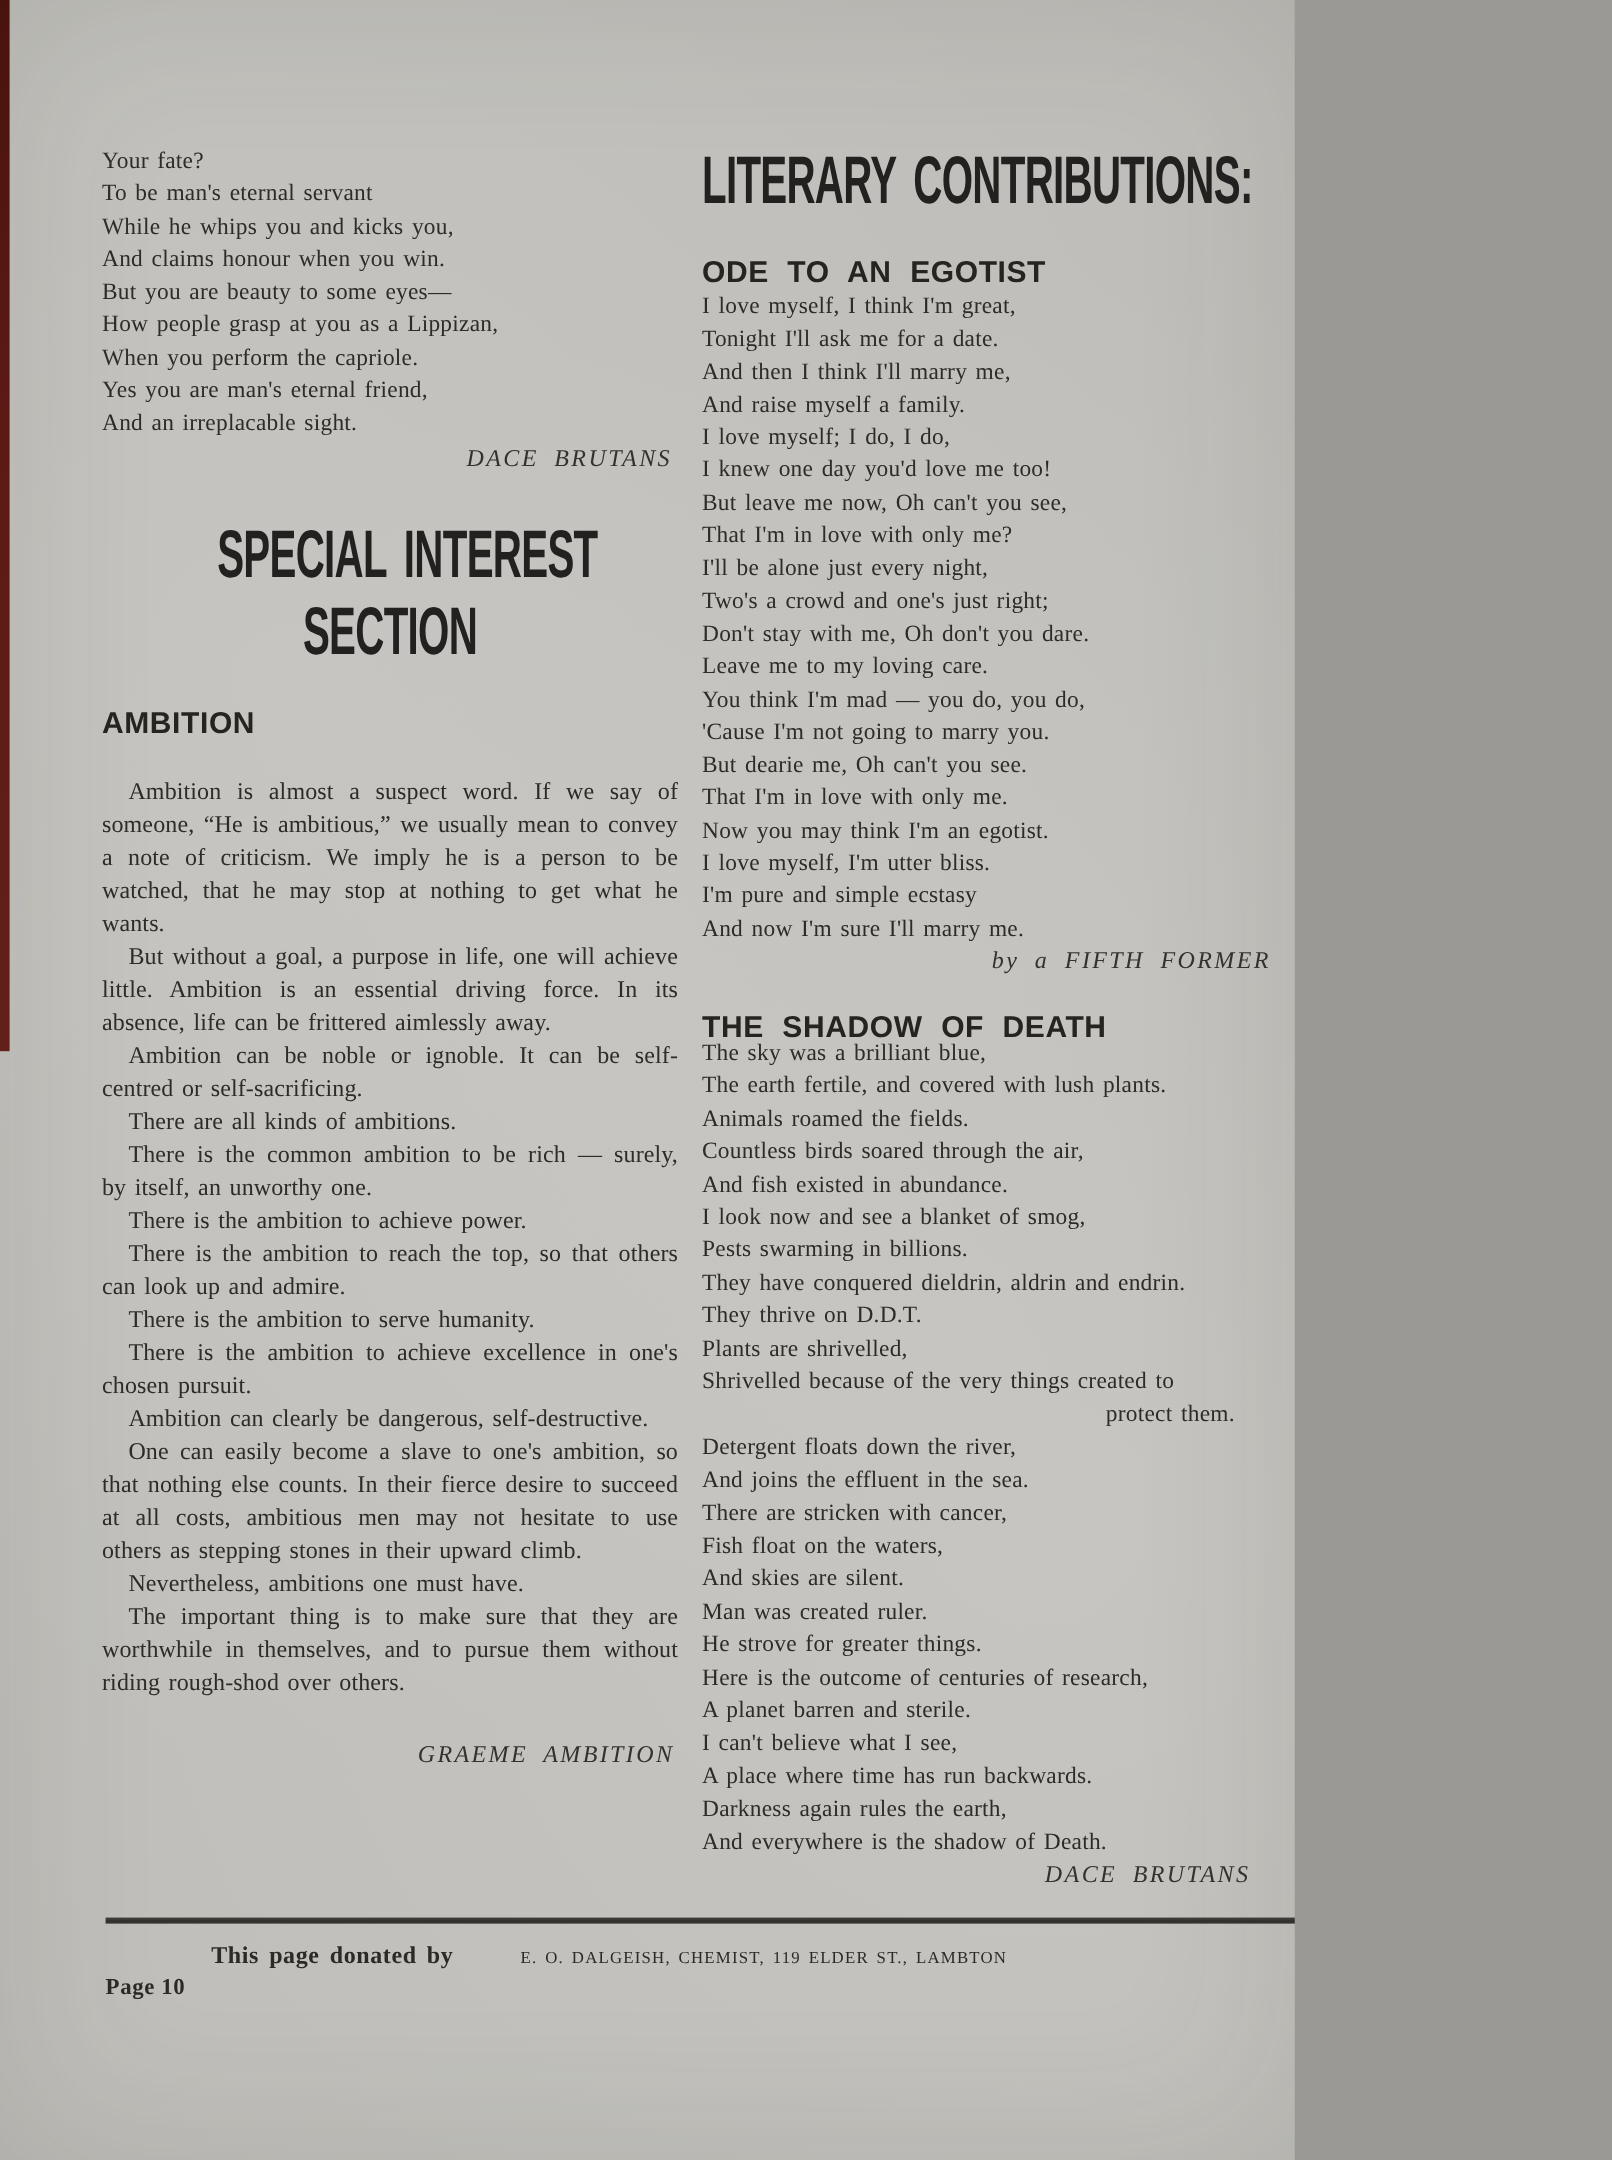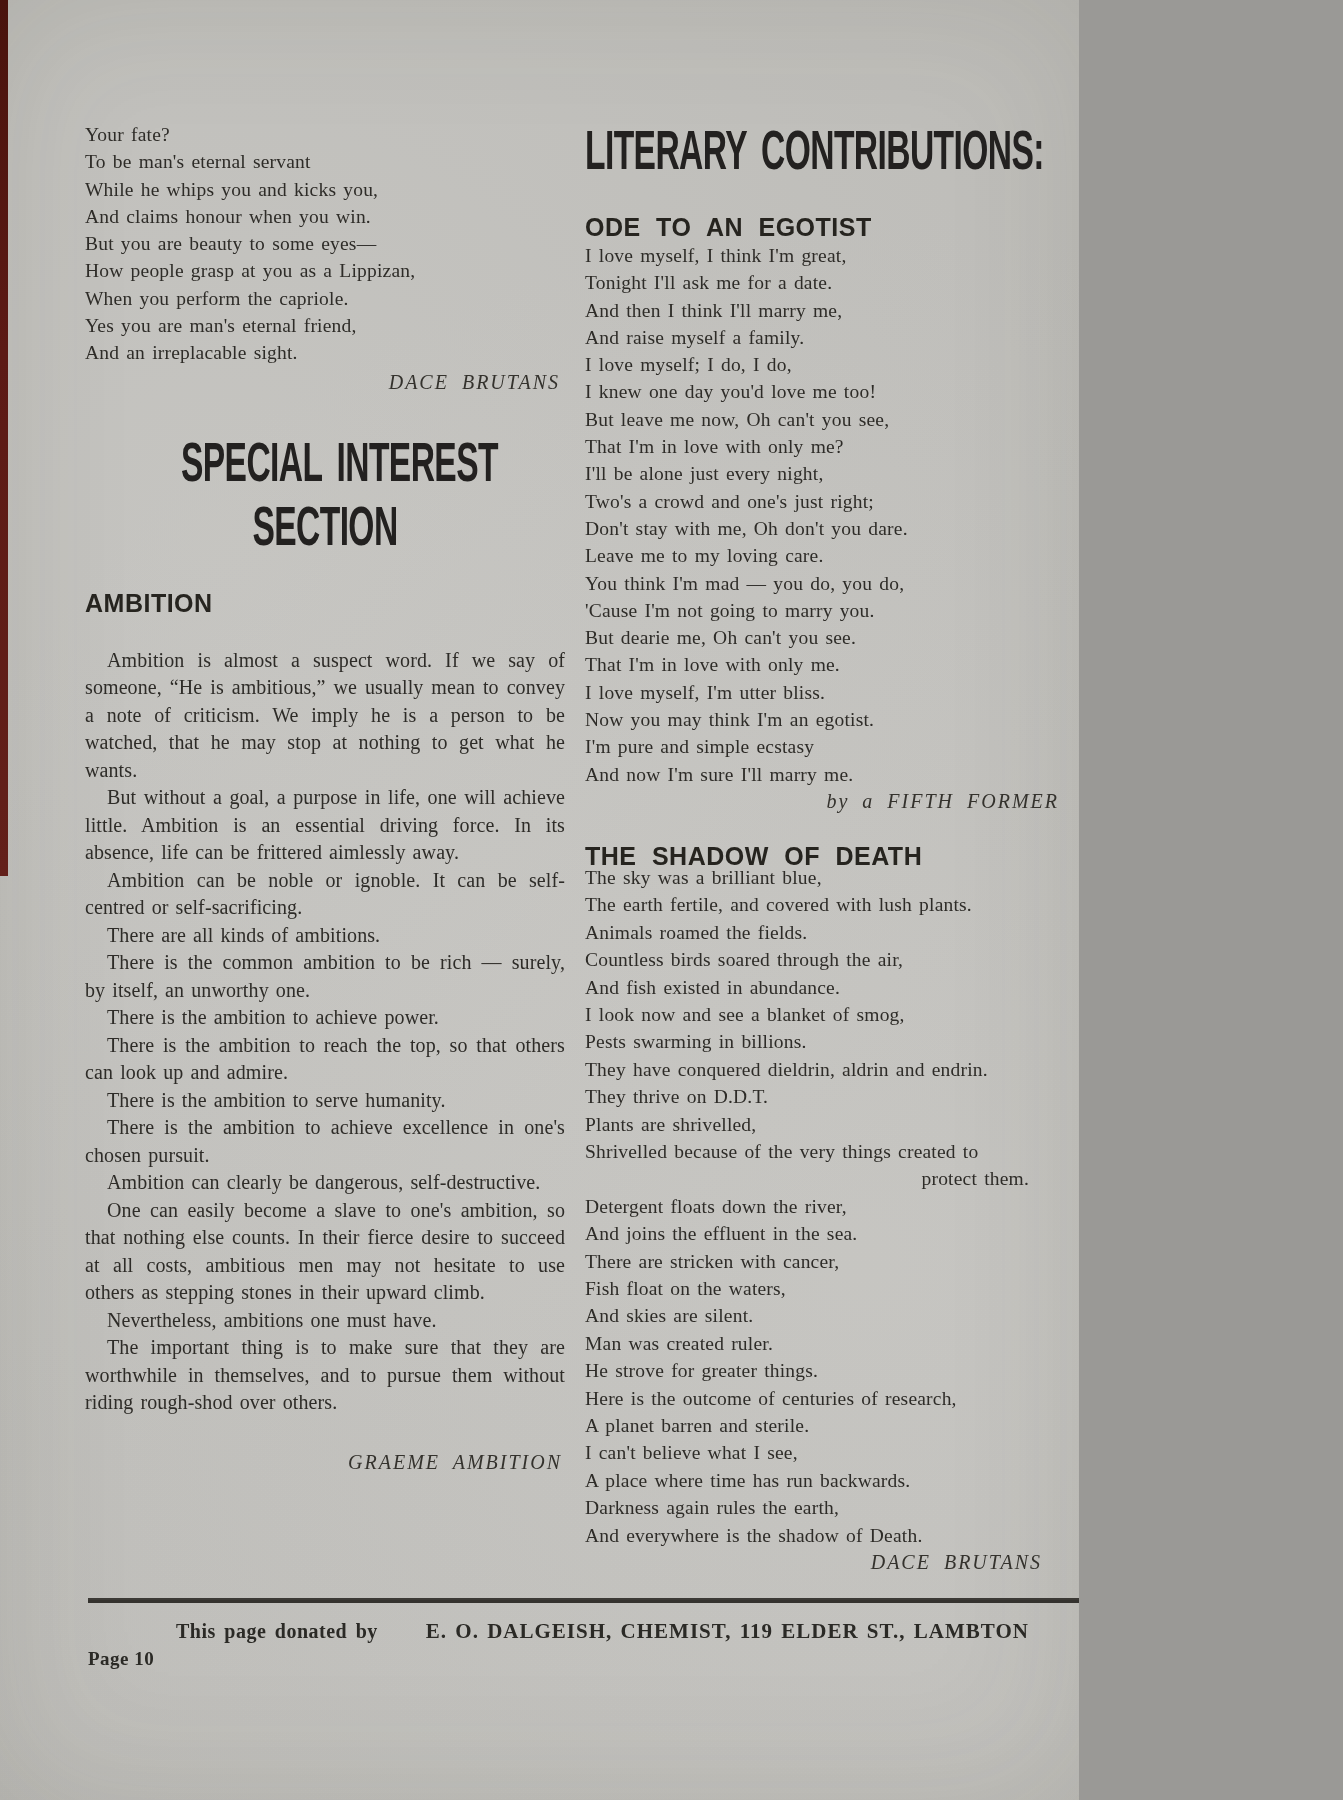--- a/index.html
+++ b/index.html
@@ -72,28 +72,28 @@
   .prose{margin-top:29px; width:480px;}
   .prose .para{
     font-size:20px; line-height:27.5px; text-align:justify;
     text-indent:22px; word-spacing:2px; letter-spacing:0.1px;
   }
 
   .footer{position:absolute; left:88px; top:1598px; width:1199px;}
   .footer-rule{
     height:3px; border-top:2px solid #3c3a36; border-bottom:3px solid #34322e;
   }
-  .footer-row{display:flex; align-items:baseline; margin-top:16px;gap:20px;}
+  .footer-row{display:flex; align-items:baseline; margin-top:16px;}
   .donated{
     margin-left:88px; font-family:"Liberation Serif", serif; font-weight:700;
     font-size:20px; letter-spacing:0.5px; word-spacing:3px; color:#2b2a26;
   }
   .donor{
-    margin-left:28px; font-family:"Liberation Serif", serif; font-weight:700;
-    font-size:21px; letter-spacing:1px; word-spacing:2px; color:#2b2a26;
+    margin-left:56px; font-family:"Liberation Serif", serif; font-weight:400;
+    font-size:14px; letter-spacing:1px; word-spacing:2px; color:#2b2a26;
   }
   .page-number{
     margin-top:4px; margin-right:134px; 
     font-family:"Liberation Serif", serif; font-weight:700; font-size:19px;
     letter-spacing:0.5px; color:#2b2a26;
   }
 </style>
 </head>
 <body>
 
@@ -154,22 +154,22 @@
         <div class="poem-line">But leave me now, Oh can't you see,</div>
         <div class="poem-line">That I'm in love with only me?</div>
         <div class="poem-line">I'll be alone just every night,</div>
         <div class="poem-line">Two's a crowd and one's just right;</div>
         <div class="poem-line">Don't stay with me, Oh don't you dare.</div>
         <div class="poem-line">Leave me to my loving care.</div>
         <div class="poem-line">You think I'm mad — you do, you do,</div>
         <div class="poem-line">'Cause I'm not going to marry you.</div>
         <div class="poem-line">But dearie me, Oh can't you see.</div>
         <div class="poem-line">That I'm in love with only me.</div>
+        <div class="poem-line">Now you may think I'm an egotist.</div>
         <div class="poem-line">I love myself, I'm utter bliss.</div>
-        <div class="poem-line">Now you may think I'm an egotist.</div>
         <div class="poem-line">I'm pure and simple ecstasy</div>
         <div class="poem-line">And now I'm sure I'll marry me.</div>
       </div>
     <div class="byline byline-fifth">by a FIFTH FORMER</div>
 
     <h2 class="sub-heading shadow-h">THE SHADOW OF DEATH</h2>
     <div class="poem poem-shadow">
         <div class="poem-line">The sky was a brilliant blue,</div>
         <div class="poem-line">The earth fertile, and covered with lush plants.</div>
         <div class="poem-line">Animals roamed the fields.</div>

